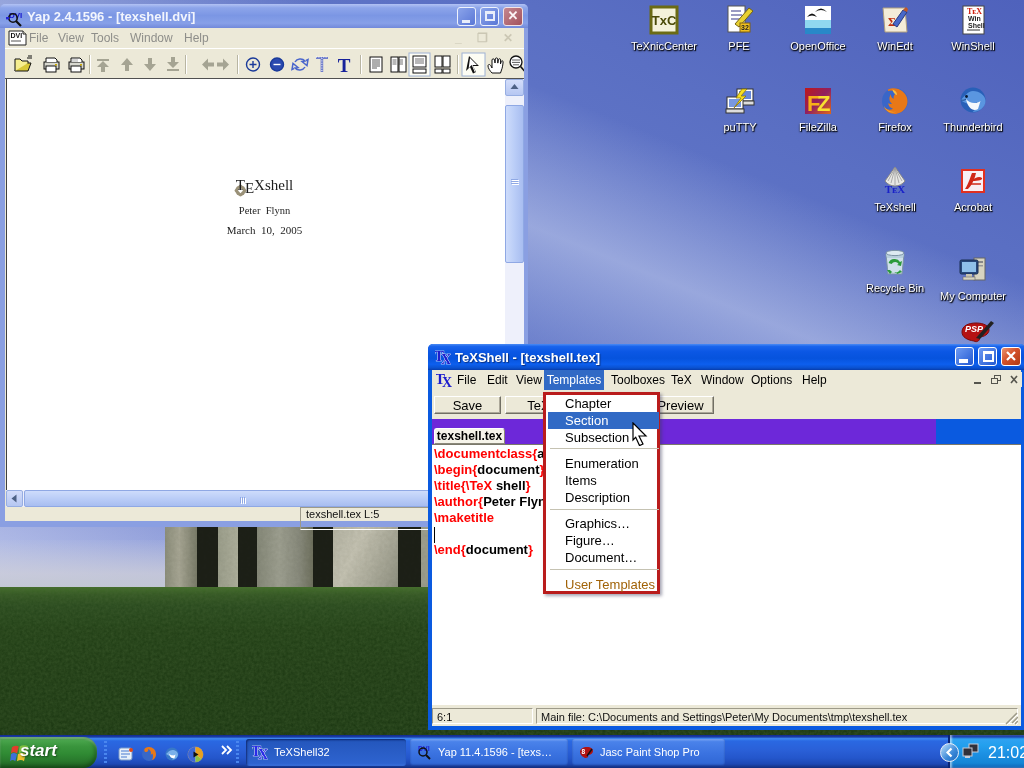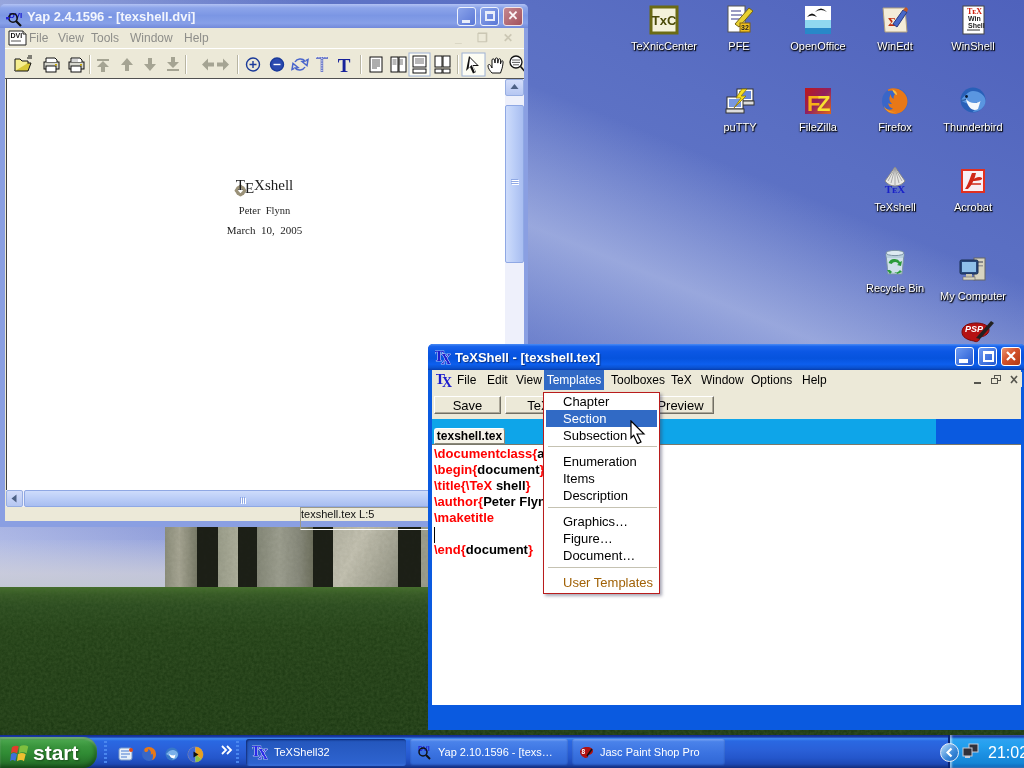--- a/index.html
+++ b/index.html
@@ -354,21 +354,21 @@
         </svg></div>
    <div class="abs" style="left:18px;top:0;width:452px;height:17px;border-radius:2px;background:linear-gradient(180deg,#cedcfb,#bacdf7 50%,#a8bdf0);border:1px solid #8fa8e4;box-sizing:border-box">
      <div class="abs" style="left:215px;top:6px;width:1px;height:6px;background:#8fa8e4;box-shadow:2px 0 0 #8fa8e4,4px 0 0 #8fa8e4,1px 1px 0 #fff,3px 1px 0 #fff,5px 1px 0 #fff"></div>
    </div>
    <div class="abs" style="left:482px;top:0;width:17px;height:17px;border-radius:2px;background:linear-gradient(180deg,#d3ddfa,#b6c7f2);border:1px solid #97aee2;box-sizing:border-box"><svg width="15" height="15" viewBox="0 0 15 15">
           <path d="M10.5 7.5l-5-4v8z" fill="#4d6185"></path>
         </svg></div>
  </div>
 
  <div class="abs" style="left:5px;top:503px;width:519px;height:14px;background:#ece9d8;font-size:11px;color:#111">
-   <div class="abs" style="left:295px;top:0px;width:221px;height:23px;border:1px solid;border-color:#9d9a8a #fff #fff #9d9a8a;box-sizing:border-box;line-height:12px">texshell.tex L:5</div>
+   <div class="abs" style="left:295px;top:0px;width:221px;height:23px;border:1px solid;border-color:#9d9a8a #fff #fff #9d9a8a;box-sizing:border-box;padding-left:5px;line-height:12px">texshell.tex L:5</div>
  </div>
 </div>
 <div id="texshell" class="abs" style="left:428px;top:344px;width:597px;height:386px;background:#0a5ae0;border-radius:5px 5px 0 0">
  <div class="abs" style="left:0;top:0;width:597px;height:26px;border-radius:5px 5px 0 0;
    background:linear-gradient(180deg,#4a8af4 0%,#1863ec 10%,#0b57e4 30%,#0653dd 55%,#0d5fee 78%,#0a51cf 92%,#073cab 100%);"></div>
  <svg class="abs" style="left:7px;top:5px" width="16" height="16" viewBox="0 0 16 16">
       <g font-family="Liberation Serif" font-weight="bold" fill="#1d1dce" stroke="#fff" stroke-width=".7" paint-order="stroke">
         <text x="-1" y="12" font-size="15">T</text>
         <text x="6" y="15" font-size="14">X</text>
       </g>
@@ -412,36 +412,44 @@
         </svg></div>
  </div>
 
  <div class="abs" style="left:4px;top:46px;width:589px;height:29px;background:#ece9d8">
   <div class="tsbtn" style="left:2px;top:6px;width:67px">Save</div>
   <div class="tsbtn" style="left:73px;top:6px;width:67px">TeX</div>
   <div class="tsbtn" style="left:144px;top:6px;width:67px">LaTeX</div>
   <div class="tsbtn" style="left:215px;top:6px;width:67px">Preview</div>
  </div>
 
- <div class="abs" style="left:4px;top:75px;width:504px;height:25px;background:#0ea5e9">
+ <div class="abs" style="left:4px;top:75px;width:504px;height:25px;background:#6d28d9">
   <div class="abs" style="left:2px;top:9px;width:71px;height:16px;background:#f6f4ea;border:1px solid;border-color:#fff #8a887a #8a887a #fff;border-radius:3px 3px 0 0;box-sizing:border-box;font-size:12px;font-weight:bold;text-align:center;line-height:14px">texshell.tex</div>
  </div>
 
  <div class="abs" style="left:4px;top:100px;width:589px;height:261px;background:#fff;border-top:1px solid #7a786a;box-sizing:border-box;font-weight:bold;font-size:13px;white-space:pre">
   <div class="eline" style="top:1px"><i>\documentclass{</i>article<i>}</i></div>
   <div class="eline" style="top:17px"><i>\begin{</i>document<i>}</i></div>
   <div class="eline" style="top:33px"><i>\title{\TeX</i> shell<i>}</i></div>
   <div class="eline" style="top:49px"><i>\author{</i>Peter Flynn<i>}</i></div>
   <div class="eline" style="top:65px"><i>\maketitle</i></div>
   <div class="abs" style="left:2px;top:82px;width:1px;height:16px;background:#000"></div>
   <div class="eline" style="top:97px"><i>\end{</i>document<i>}</i></div>
  </div>
 
-</div>
-<div id="tmenu" class="abs" style="left:543px;top:392px;width:117px;height:202px;background:#fff;border:1px solid #b91c1c;box-sizing:border-box;box-shadow:2px 2px 3px rgba(60,60,90,.45)">
+ <div class="abs" style="left:4px;top:361px;width:589px;height:21px;background:#ece9d8;font-size:11px;color:#111">
+  <div class="abs" style="left:0px;top:3px;width:101px;height:16px;border:1px solid;border-color:#9d9a8a #fff #fff #9d9a8a;box-sizing:border-box;padding:2px 0 0 4px">6:1</div>
+  <div class="abs" style="left:104px;top:3px;width:482px;height:16px;border:1px solid;border-color:#9d9a8a #fff #fff #9d9a8a;box-sizing:border-box;padding:2px 0 0 4px">Main file: C:\Documents and Settings\Peter\My Documents\tmp\texshell.tex</div>
+  <svg class="abs" style="right:3px;top:7px" width="13" height="13" viewBox="0 0 13 13">
+        <path d="M12 1L1 12m12-7l-6 6m6-2l-3 3" stroke="#9d9a8a" stroke-width="1.5"></path>
+        <path d="M13 2L2 13m12-7l-6 6m6-2l-3 3" stroke="#fff" stroke-width="1"></path>
+      </svg>
+ </div>
+</div>
+<div id="tmenu" class="abs" style="left:543px;top:392px;width:117px;height:202px;background:#fff;border:3px solid #b91c1c;box-sizing:border-box;box-shadow:2px 2px 3px rgba(60,60,90,.45)">
   <div class="mitem" style="top:1px">Chapter</div>
   <div class="abs" style="left:2px;top:17px;width:111px;height:17px;background:#316ac5;color:#fff;font-size:13px;padding:1px 0 0 17px;box-sizing:border-box">Section</div>
   <div class="mitem" style="top:35px">Subsection</div>
   <div class="msep" style="top:53px"></div>
   <div class="mitem" style="top:61px">Enumeration</div>
   <div class="mitem" style="top:78px">Items</div>
   <div class="mitem" style="top:95px">Description</div>
   <div class="msep" style="top:114px"></div>
   <div class="mitem" style="top:121px">Graphics…</div>
   <div class="mitem" style="top:138px">Figure…</div>
@@ -457,21 +465,21 @@
 
  <div class="abs" style="left:0;top:2px;width:97px;height:31px;border-radius:0 14px 14px 0;
    background:linear-gradient(180deg,#2e8031 0%,#48a44b 12%,#3a953d 30%,#2f8a33 55%,#27722a 85%,#1e5c21 100%);
    box-shadow:inset -2px -2px 4px rgba(10,50,10,.5), inset 0 2px 2px rgba(255,255,255,.35);">
   <svg class="abs" style="left:10px;top:7px" width="21" height="19" viewBox="0 0 24 22">
     <path d="M2 4c2-2 5-3 8-1l-2 8C5 9 3 9 1 11z" fill="#e23e2b"></path>
         <path d="M11 3c3-2 7-2 10 0l-2 8c-3-2-6-2-9 0z" fill="#7fbf3f"></path>
         <path d="M1 12c2-2 4-2 7 0l-2 8c-2-2-4-2-6 0z" fill="#3f6fd8"></path>
         <path d="M9 12c3-2 6-2 9 0l-2 8c-2-2-5-2-8 0z" fill="#f0c030"></path>
   </svg>
-  <span class="abs" style="left:33px;top:4px;color:#fff;font-size:21px;font-weight:bold;text-shadow:1px 1px 2px #1a4a1a">start</span>
+  <span class="abs" style="left:20px;top:4px;color:#fff;font-size:17px;font-weight:bold;font-style:italic;text-shadow:1px 1px 2px #1a4a1a">start</span>
  </div>
  <div class="abs" style="left:104px;top:6px;width:3px;height:22px;background:repeating-linear-gradient(180deg,#4a86ef 0 2px,transparent 2px 4px)"></div>
 
  <svg class="abs" style="left:118px;top:11px" width="16" height="16" viewBox="0 0 16 16">
       <rect x="1" y="2" width="13" height="12" rx="2" fill="#e8f0fa" stroke="#7a9ac8"></rect>
       <path d="M3 5h8M3 8h9M3 11h6" stroke="#4a7ad0"></path>
       <circle cx="13" cy="4" r="2" fill="#e04818"></circle>
     </svg>
  <svg class="abs" style="left:141px;top:11px" width="16" height="16" viewBox="0 0 16 16">
       <circle cx="8" cy="8" r="7" fill="#3868c8"></circle>
@@ -502,21 +510,21 @@
         </g>
       </svg>
    <span class="abs" style="left:28px;top:7px">TeXShell32</span>
  </div>
  <div class="abs" style="left:410px;top:4px;width:158px;height:27px;border-radius:3px;background:linear-gradient(180deg,#79a5f4 0%,#4a82ea 10%,#3a72e0 55%,#3168d6 90%,#2c5fc8 100%);box-shadow:inset 0 -1px 2px rgba(0,10,80,.4);color:#fff;font-size:11px">
    <svg class="abs" style="left:6px;top:5px" width="16" height="16" viewBox="0 0 16 16">
         <text x="2" y="7" font-size="7" font-weight="bold" fill="#2222d0" font-family="Liberation Sans">DVI</text>
         <circle cx="7" cy="8" r="4" fill="none" stroke="#101010" stroke-width="1.5"></circle>
         <path d="M10 11l4 4" stroke="#101010" stroke-width="2"></path>
       </svg>
-   <span class="abs" style="left:28px;top:7px">Yap 2.10.1596 - [texs…</span>
+   <span class="abs" style="left:28px;top:7px">Yap 11.4.1596 - [texs…</span>
  </div>
  <div class="abs" style="left:572px;top:4px;width:153px;height:27px;border-radius:3px;background:linear-gradient(180deg,#79a5f4 0%,#4a82ea 10%,#3a72e0 55%,#3168d6 90%,#2c5fc8 100%);box-shadow:inset 0 -1px 2px rgba(0,10,80,.4);color:#fff;font-size:11px">
    <svg class="abs" style="left:6px;top:5px" width="16" height="16" viewBox="0 0 16 16">
         <path d="M2 8c0-3 3-5 7-5s6 2 6 4-2 4-5 4c1 2-1 3.5-3 3C5 13 2 11 2 8z" fill="#b01212"></path>
         <text x="3.5" y="10" font-size="6.5" font-weight="bold" fill="#fff" font-family="Liberation Sans">8</text>
         <path d="M9 12l5-7" stroke="#111" stroke-width="1.4"></path>
       </svg>
    <span class="abs" style="left:28px;top:7px">Jasc Paint Shop Pro</span>
  </div>
 

